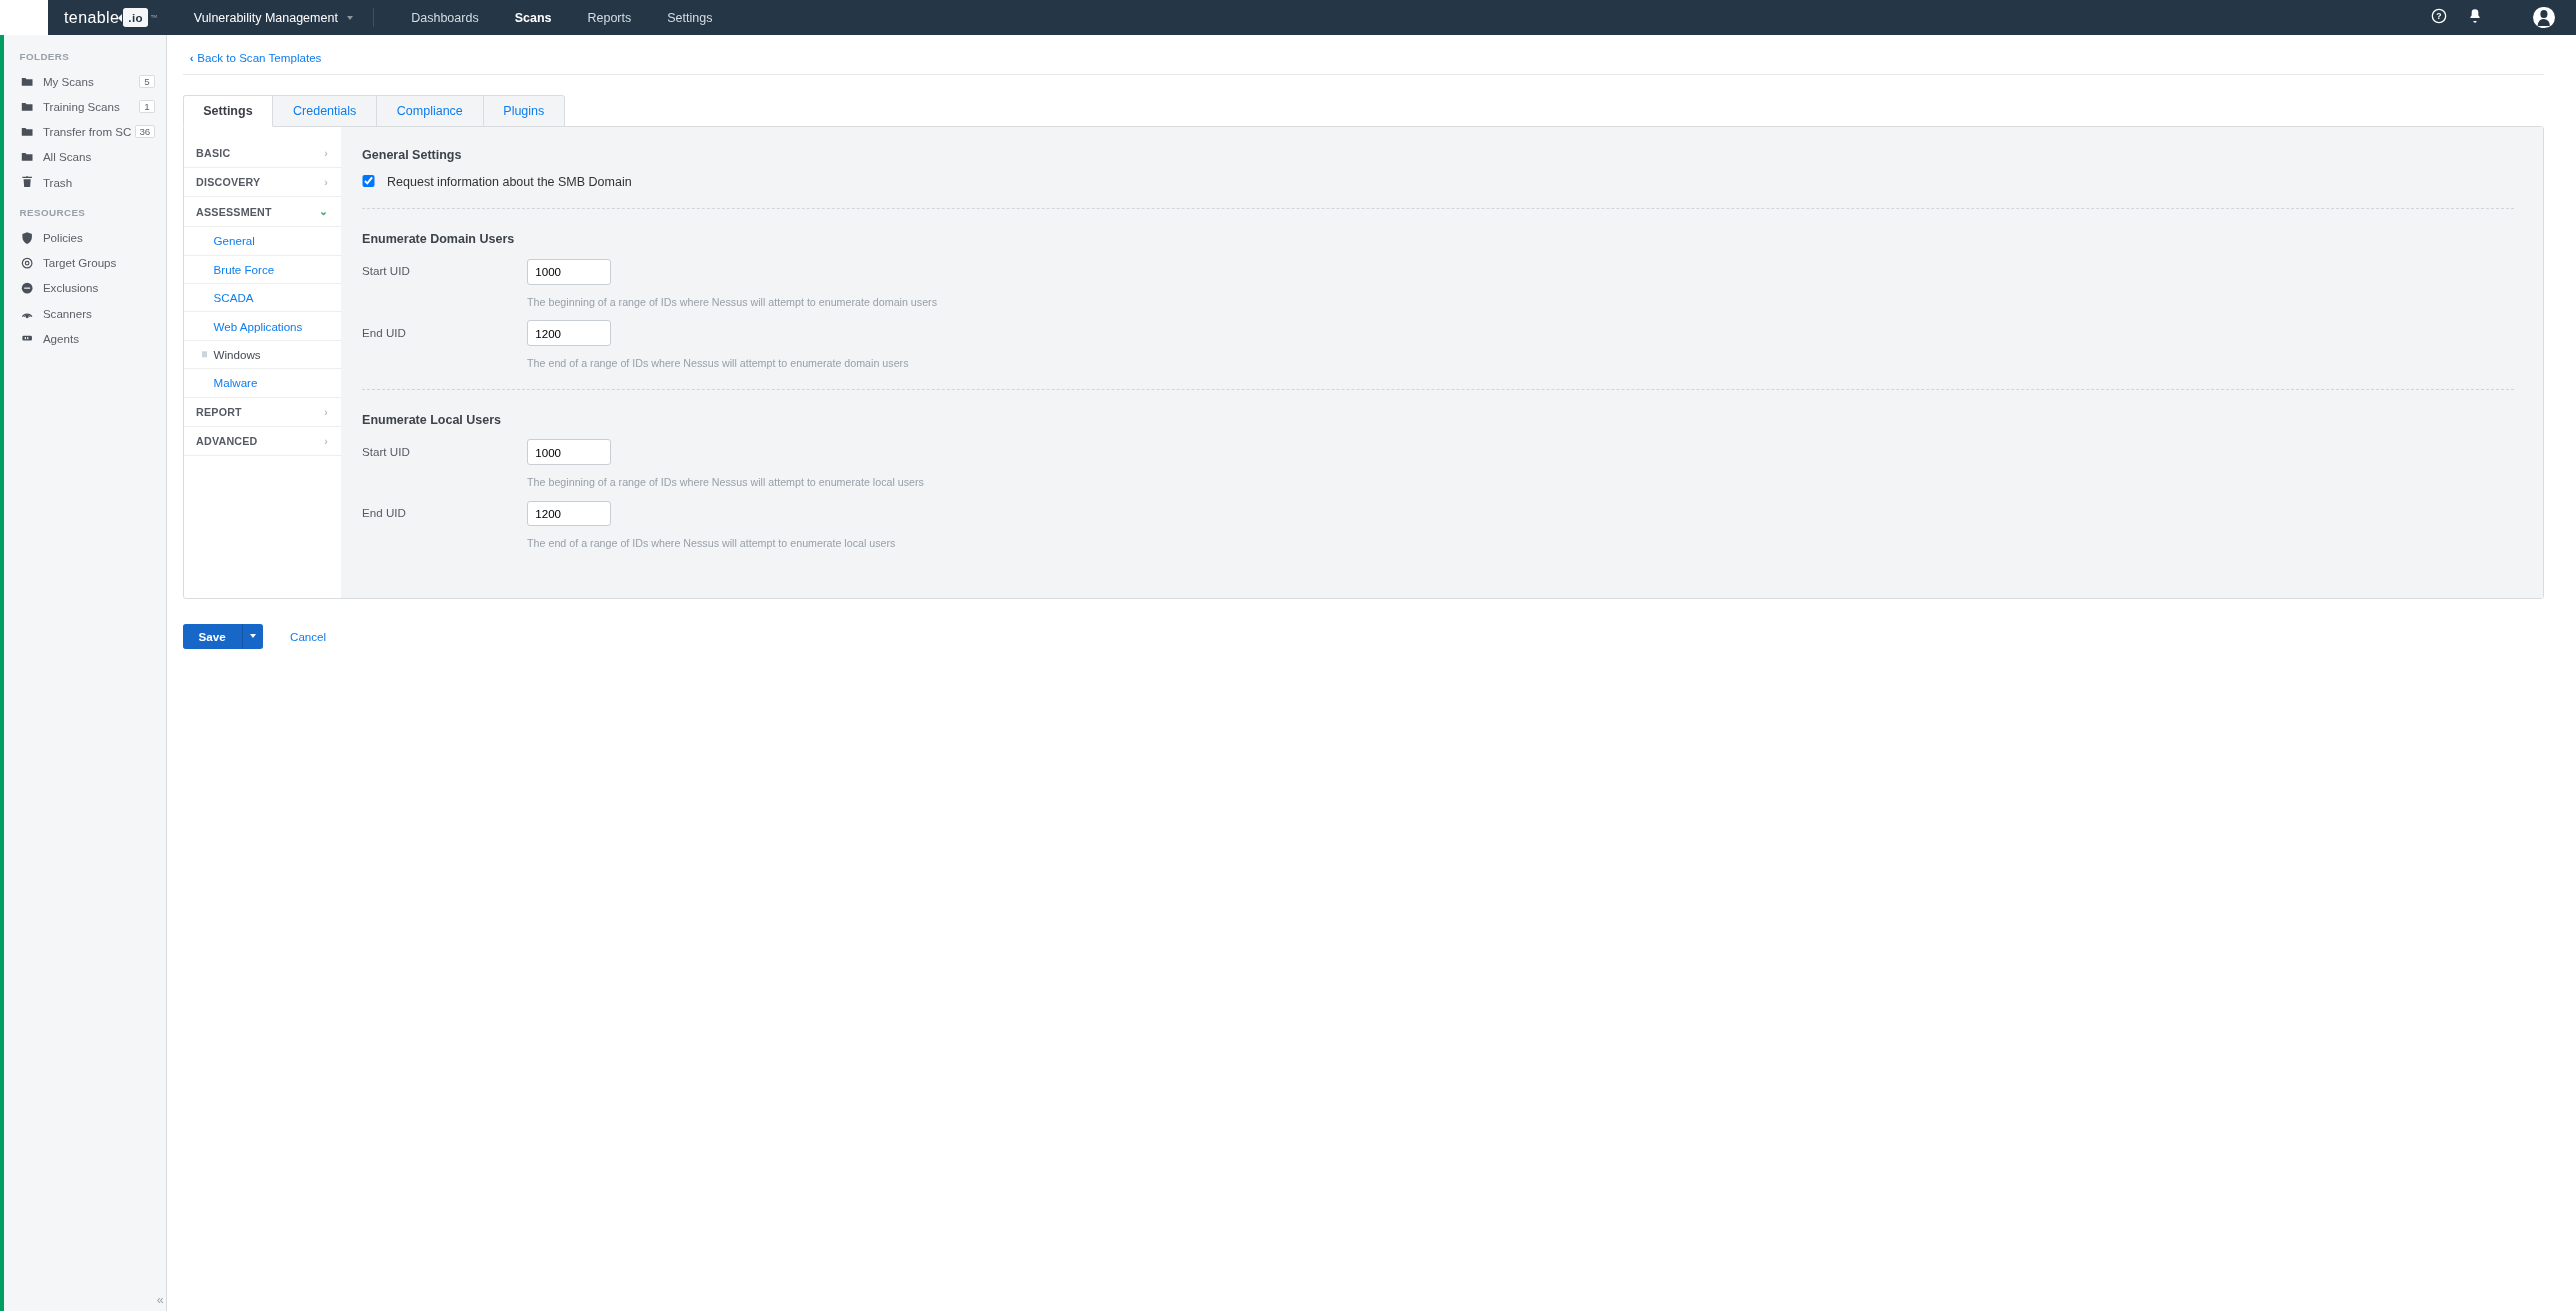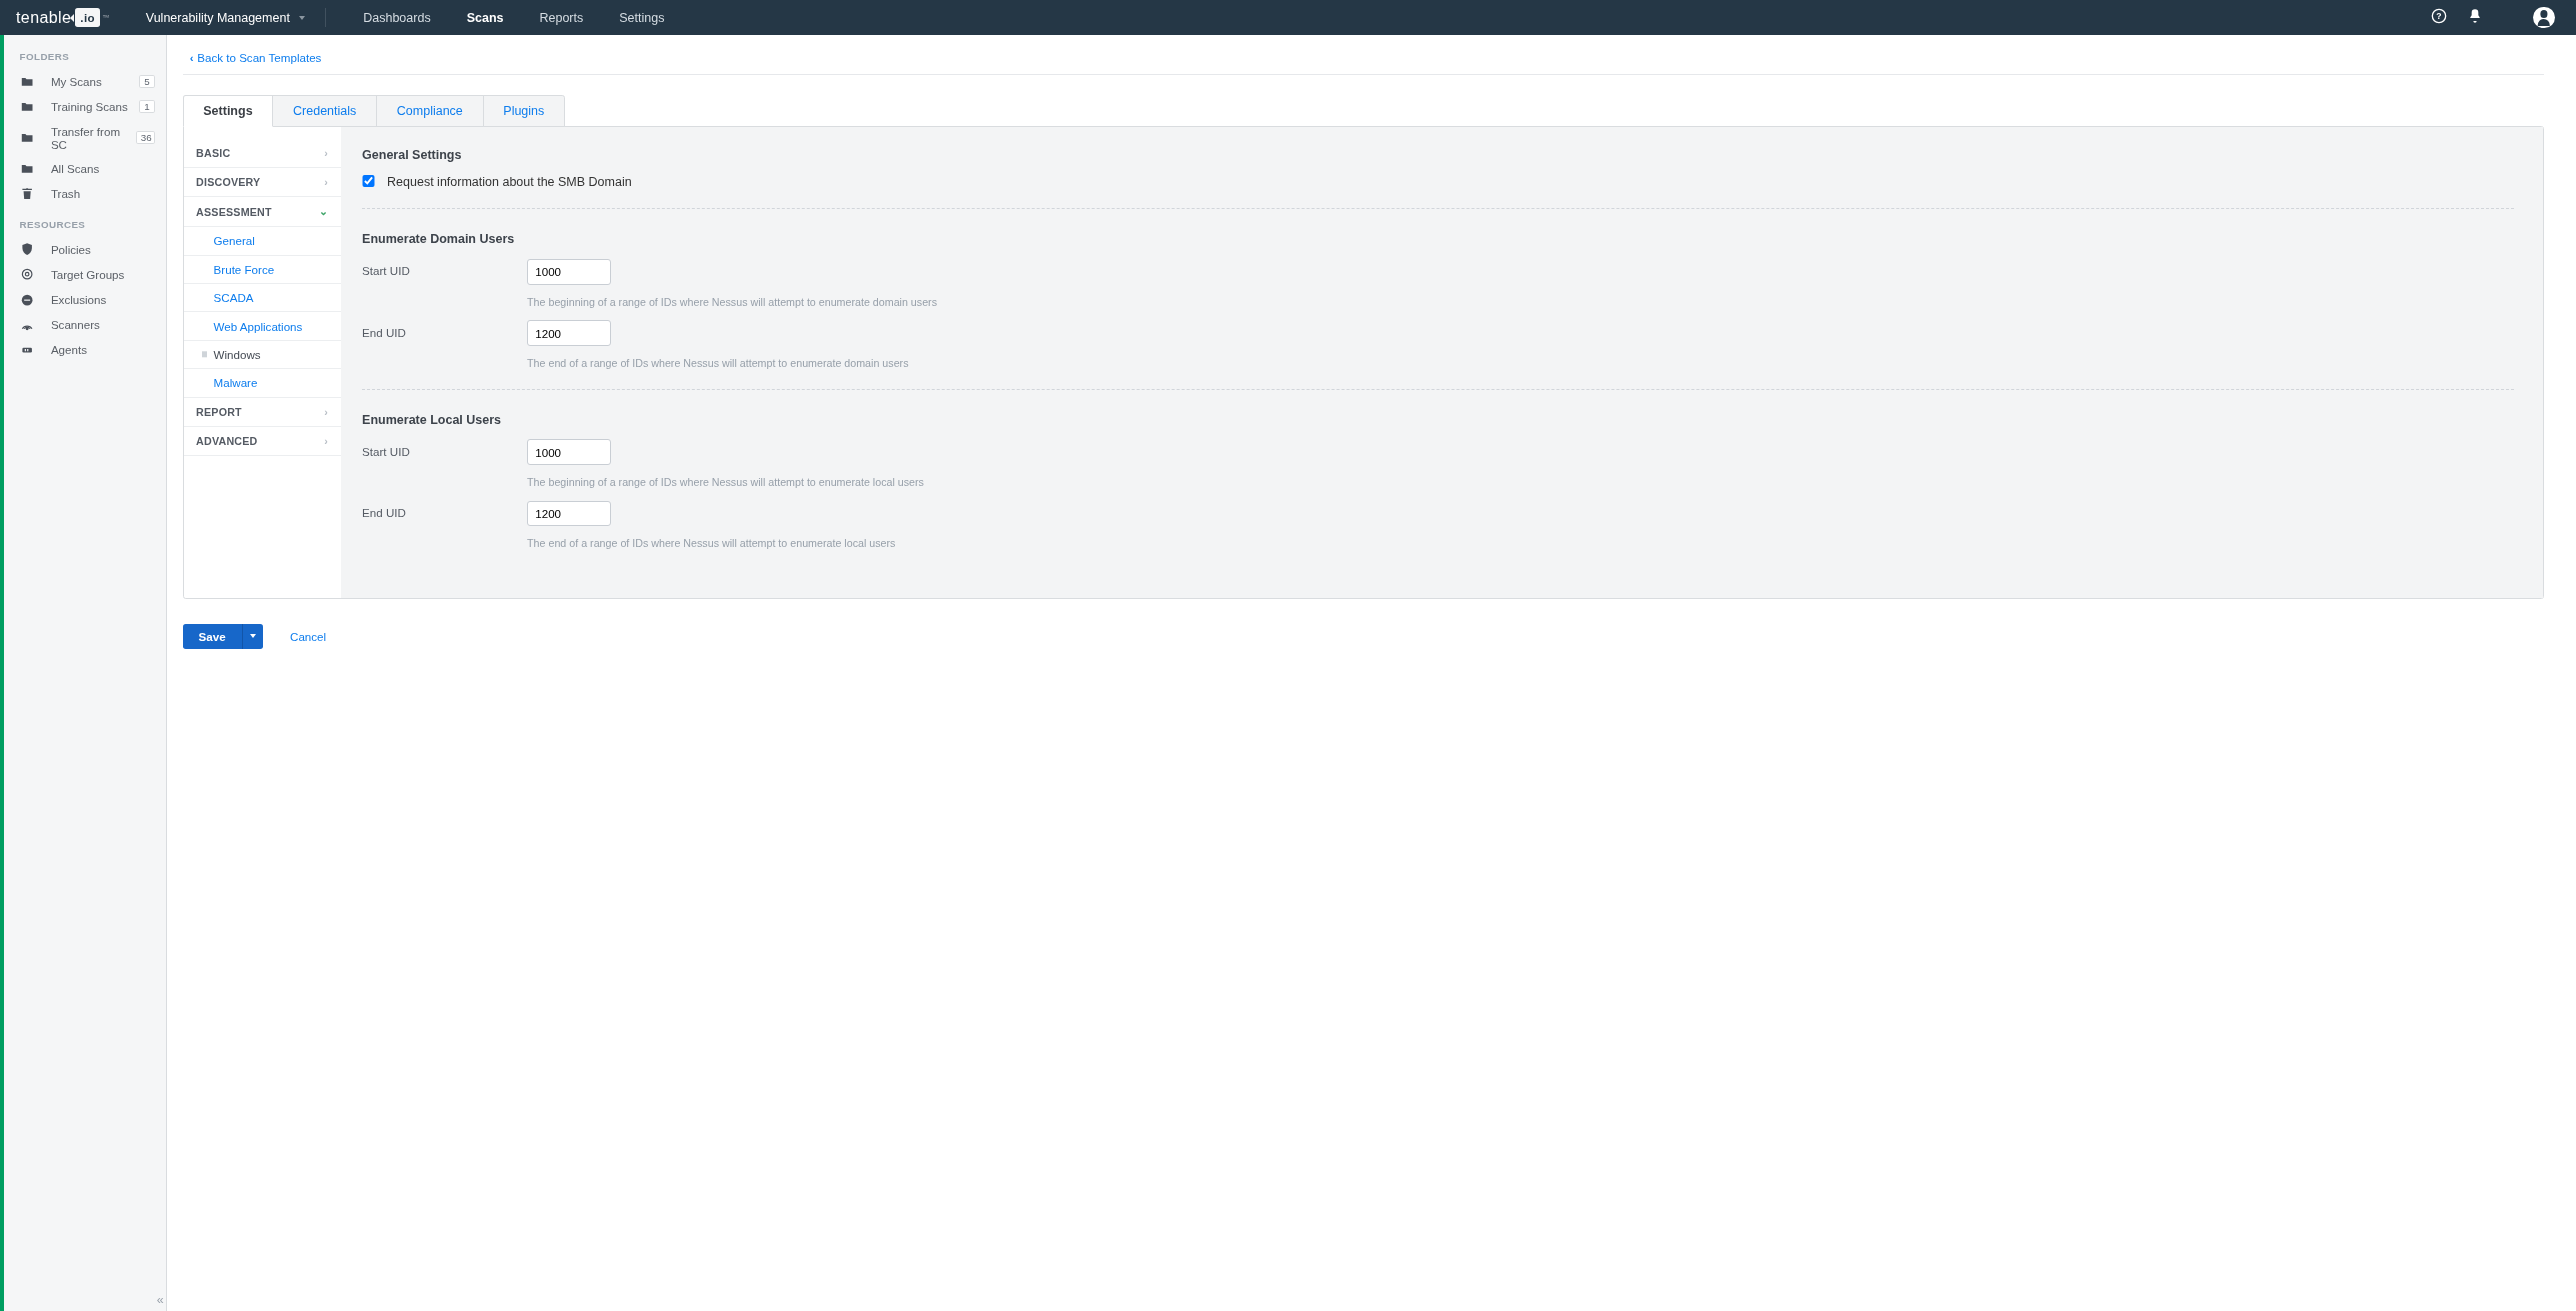--- a/index.html
+++ b/index.html
@@ -14,20 +14,21 @@
 
 
 .topnav {
   background:#253746;
   height:35px;
   display:flex;
   align-items:center;
   padding-left:16px;
   padding-right:21.5px;
   color:#d6dde3;
+  margin-left:48px;
 }
 .brand {
   display:flex;
   align-items:center;
   color:#fff;
   font-size:16px;
   font-weight:500;
   letter-spacing:0.4px;
 }
 .brand .io-badge{
@@ -124,21 +125,20 @@
   font-weight:600;
   letter-spacing:0.4px;
   padding:0 16px 7.2px 16px;
 }
 .sideitem{
   display:flex;align-items:center;
   padding:5.4px 10.7px 5.4px 16px;
   color:#5a5f66;
   cursor:pointer;
   font-size:11.6px;
-  gap:8px;
 }
 .sideitem svg,.sideitem .ic{
   width:14.3px;height:14.3px;margin-right:9px;flex:none;
 }
 .sideitem .count{
   margin-left:auto;
   background:#fff;
   border:0.9px solid #d9dcdf;
   border-radius:1.8px;
   padding:0 3.6px;

